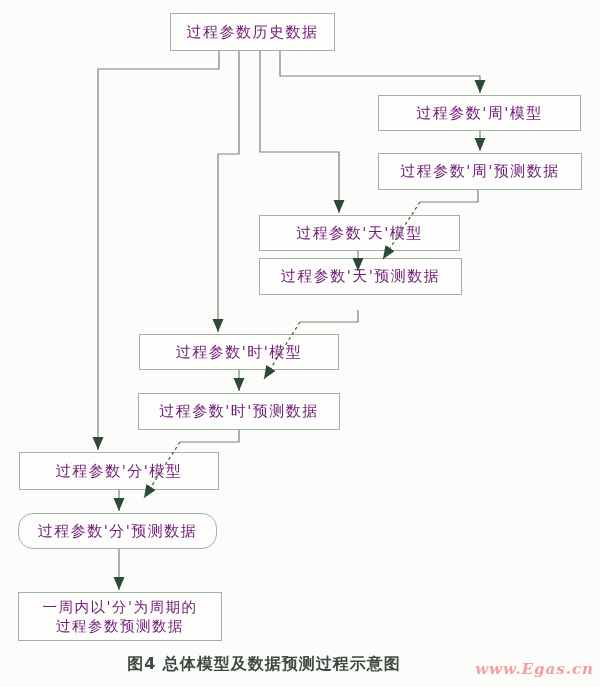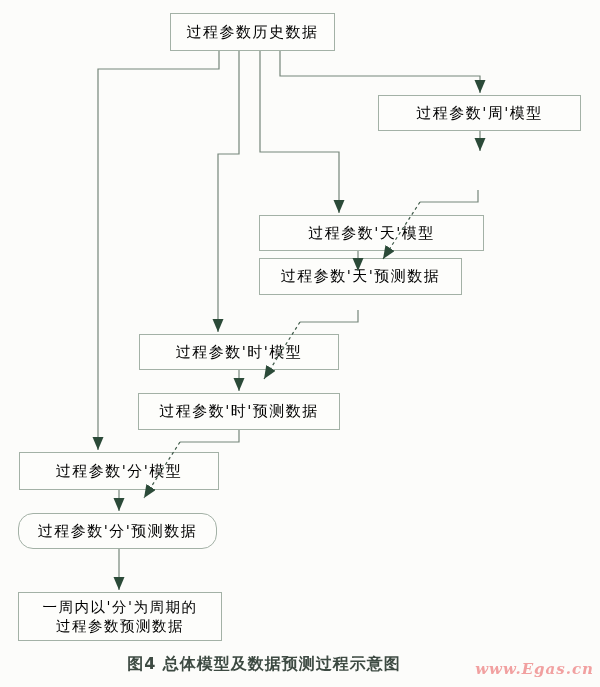--- a/index.html
+++ b/index.html
@@ -17,33 +17,33 @@
   }
   .node{
     position:absolute;
     box-sizing:border-box;
     background:#fdfdfb;
     border:1px solid #a3b1a6;
     display:flex;
     align-items:center;
     justify-content:center;
     text-align:center;
-    color:#000000;
+    color:#701a75;
     font-size:15px;
     letter-spacing:1.5px;
     line-height:1.25;
     z-index:1;
   }
   .node .multiline{display:block;}
   .node .multiline span{display:block;}
   
   .n-history   {left:170px; top:13px;  width:165px; height:38px;}
   .n-week-model{left:378px; top:95px;  width:203px; height:36px;}
   .n-week-data {left:378px; top:153px; width:204px; height:37px;}
-  .n-day-model {left:259px; top:215px; width:225px; height:36px;}
+  .n-day-model {left:259px; top:215px; width:201px; height:36px;}
   .n-day-data  {left:259px; top:258px; width:203px; height:37px;}
   .n-hour-model{left:139px; top:334px; width:200px; height:36px;}
   .n-hour-data {left:138px; top:393px; width:202px; height:37px;}
   .n-min-model {left:19px;  top:452px; width:200px; height:38px;}
   .n-min-data  {left:18px;  top:513px; width:199px; height:36px;border-radius:15px;}
   .n-final     {left:18px;  top:592px; width:204px; height:49px; font-size:14.5px;}
   .wires{
     position:absolute;
     left:0; top:0;
     z-index:2;
@@ -77,20 +77,23 @@
 </head>
 <body>
 
 <div class="stage">
 
   <div class="node n-history">
     <span>过程参数历史数据</span>
   </div>
   <div class="node n-week-model">
     <span>过程参数'周'模型</span>
+  </div>
+  <div class="node n-week-data">
+    <span>过程参数'周'预测数据</span>
   </div>
   <div class="node n-day-model">
     <span>过程参数'天'模型</span>
   </div>
   <div class="node n-day-data">
     <span>过程参数'天'预测数据</span>
   </div>
   <div class="node n-hour-model">
     <span>过程参数'时'模型</span>
   </div>

